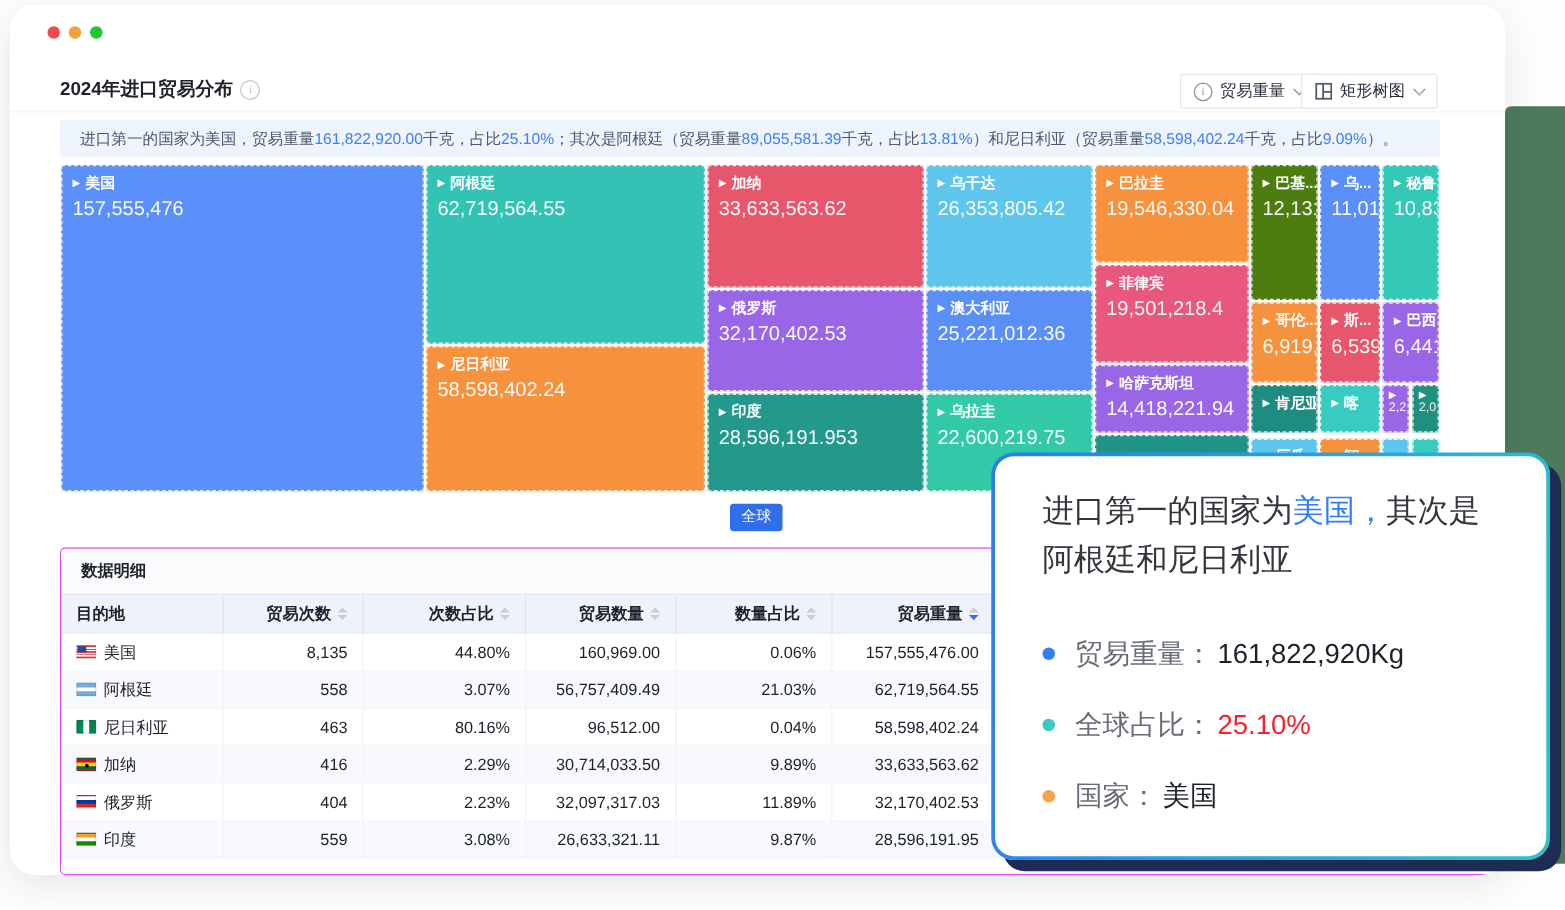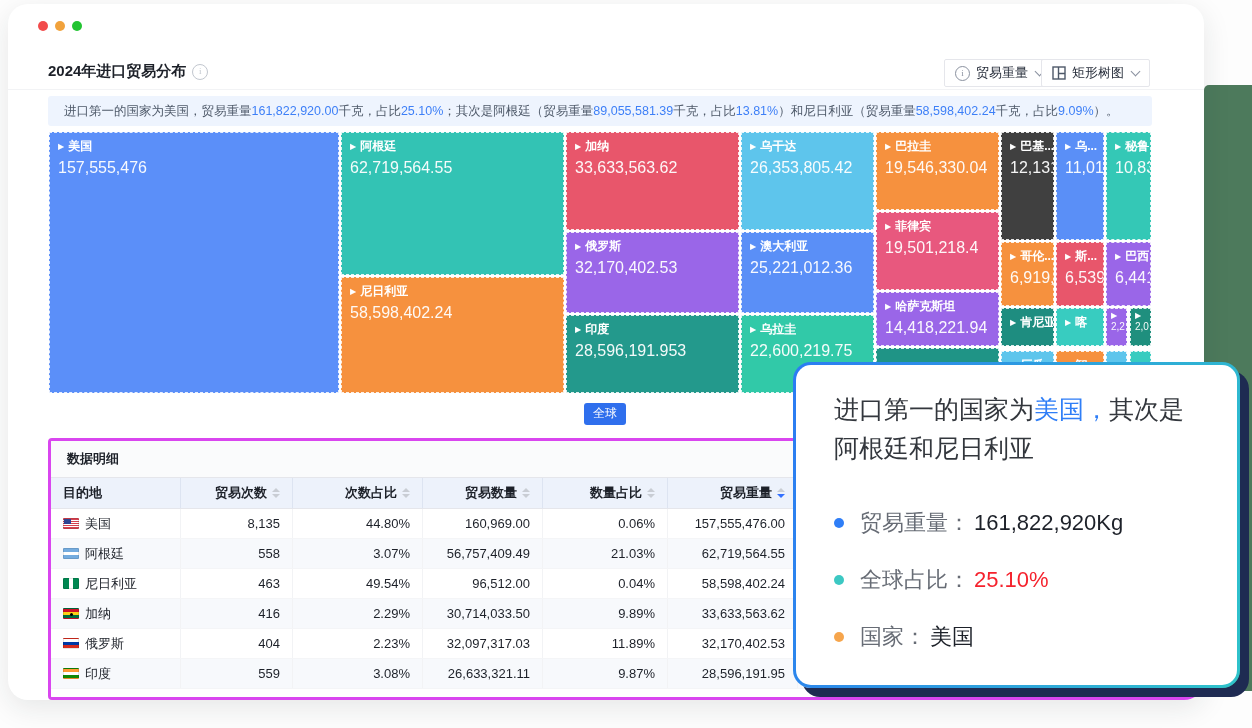--- a/index.html
+++ b/index.html
@@ -32,21 +32,21 @@
   .tile{position:absolute;border:1px dashed rgba(255,255,255,.85);box-sizing:border-box;padding:6px 8px;
         overflow:hidden;color:#fff;cursor:pointer}
   .t-name{font-size:12px;font-weight:600;white-space:nowrap;display:flex;align-items:center;gap:4px;line-height:1.3}
   .tri{font-size:8px;line-height:1;flex:none}
   .tri::before{content:"▶"}
   .t-val{font-size:16px;margin-top:4px;white-space:nowrap;opacity:.95}
   .tile.small{padding:3px 4px}
   .tile.small .t-val{font-size:10px;margin-top:1px}
   .root-btn{position:absolute;left:576px;top:399px;background:#2f6fed;color:#fff;font-size:12px;
             padding:3px 9px;border-radius:3px;border:none;cursor:pointer;line-height:1.3}
-  .table{position:absolute;left:40px;top:434px;width:1156px;height:262px;border:3px solid #d946ef;
+  .table{position:absolute;left:40px;top:434px;width:1156px;height:262px;border:1px solid #d946ef;
          border-radius:4px;background:#fff;overflow:hidden;box-sizing:border-box}
   .section-head{height:36px;line-height:36px;padding:0 16px;font-size:13px;font-weight:600;color:#1d2129;
                 background:#fafbfc;border-bottom:1px solid #e5e6eb}
   .thead{display:flex;background:#edf2fb;border-bottom:1px solid #e5e6eb;height:30px}
   .th{display:flex;align-items:center;padding:0 12px;font-size:13px;font-weight:600;color:#1d2129;height:100%;
       border-right:1px solid #dde4f1;box-sizing:border-box;flex:none;cursor:default}
   .th.r{justify-content:flex-end}
   .th.fill{flex:1;border-right:none}
   .carets{display:inline-flex;flex-direction:column;margin-left:5px;gap:2px}
   .caret{width:0;height:0;border-left:4px solid transparent;border-right:4px solid transparent}
@@ -201,21 +201,21 @@
         <div class="t-val">19,501,218.4</div>
       </div>
       <div class="tile" style="left: 828px; top: 161px; width: 123px; height: 54px; background: rgb(154, 102, 232);">
         <div class="t-name">
           <span class="tri"></span>
           <span>哈萨克斯坦</span>
         </div>
         <div class="t-val">14,418,221.94</div>
       </div>
       <div class="tile" style="left: 828px; top: 217px; width: 123px; height: 45px; background: rgb(31, 148, 134);"></div>
-      <div class="tile" style="left: 953px; top: 1px; width: 53px; height: 108px; background: #404040;">
+      <div class="tile" style="left: 953px; top: 1px; width: 53px; height: 108px; background: #4d7c0f;">
         <div class="t-name">
           <span class="tri"></span>
           <span>巴基...</span>
         </div>
         <div class="t-val">12,131,5...</div>
       </div>
       <div class="tile" style="left: 953px; top: 111px; width: 53px; height: 64px; background: rgb(246, 145, 62);">
         <div class="t-name">
           <span class="tri"></span>
           <span>哥伦...</span>
@@ -361,21 +361,21 @@
           <div class="td r" style="width: 125px;">21.03%</div>
           <div class="td r" style="width: 130px;">62,719,564.55</div>
           <div class="td fill"></div>
         </div>
         <div class="tr">
           <div class="td first" style="width: 130px;">
             <span class="flag f-ng"></span>
             <span>尼日利亚</span>
           </div>
           <div class="td r" style="width: 112px;">463</div>
-          <div class="td r" style="width: 130px;">49.54%</div>
+          <div class="td r" style="width: 130px;">80.16%</div>
           <div class="td r" style="width: 120px;">96,512.00</div>
           <div class="td r" style="width: 125px;">0.04%</div>
           <div class="td r" style="width: 130px;">58,598,402.24</div>
           <div class="td fill"></div>
         </div>
         <div class="tr alt">
           <div class="td first" style="width: 130px;">
             <span class="flag f-gh"></span>
             <span>加纳</span>
           </div>

